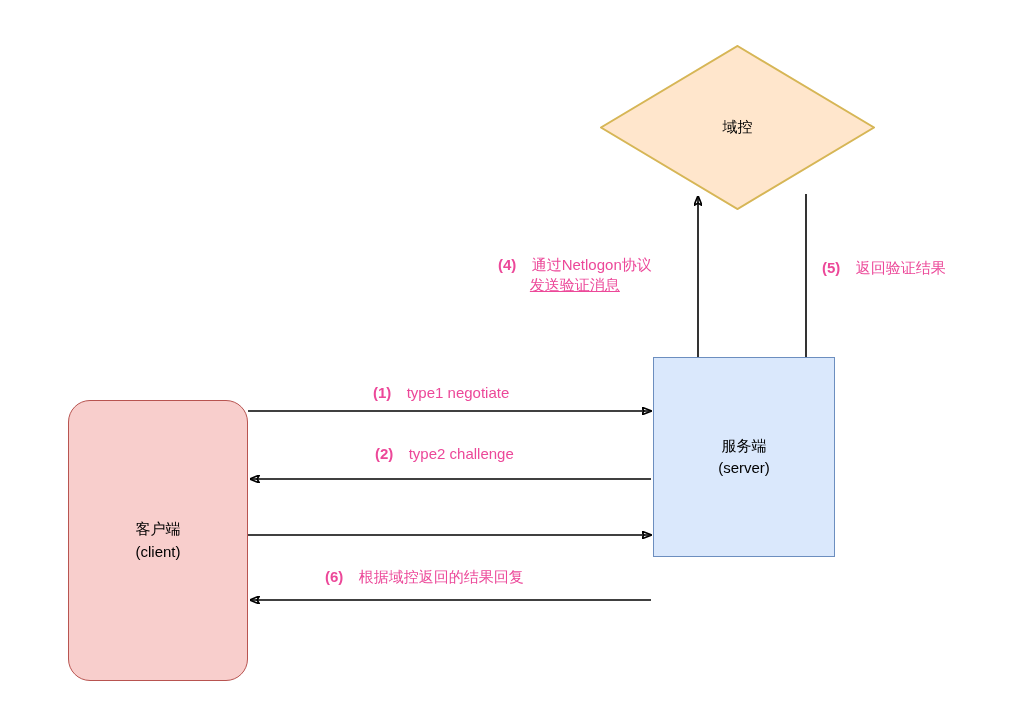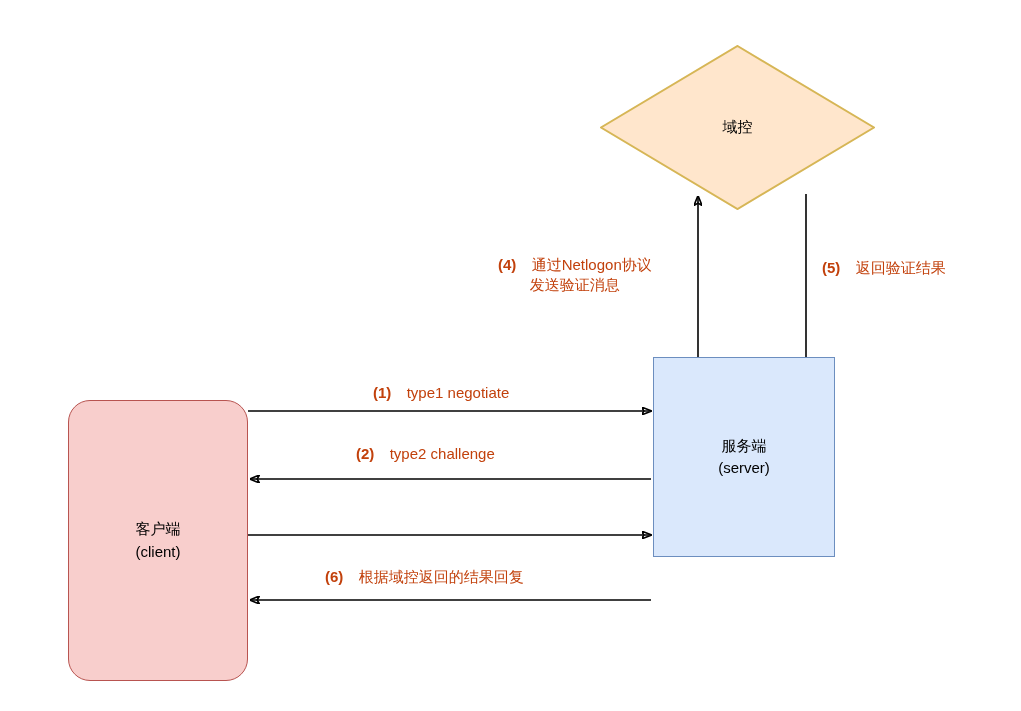--- a/index.html
+++ b/index.html
@@ -76,33 +76,33 @@
   }
   #dc-node .dc-label {
     position: relative;
     z-index: 2;
   }
   .node-line { white-space: nowrap; }
 
   
   .edge-label {
     position: absolute;
-    color: #c2410c;
+    color: #ec4899;
     font-size: 15px;
     line-height: 1.35;
     white-space: nowrap;
     z-index: 4;
   }
   .edge-label .idx {
     font-weight: bold;
   }
   .edge-label.centered {
     text-align: center;
   }
-  .edge-label .l2 { display: block; }
+  .edge-label .l2 { display: block; text-decoration: underline; }
 
   svg#edges {
     position: absolute;
     left: 0;
     top: 0;
     width: 1021px;
     height: 711px;
     z-index: 2;
   }
   svg#edges line, svg#edges path {
@@ -153,21 +153,21 @@
     <div class="node-line">服务端</div>
     <div class="node-line">(server)</div>
   </div>
 
   <div class="edge-label" style="left:373px; top:383px;">
     <span class="idx">(1)</span>
     <span style="display:inline-block;width:7px;"></span>
     <span>type1 negotiate</span>
   </div>
 
-  <div class="edge-label" style="left:356px; top:444px;text-align:center;">
+  <div class="edge-label" style="left:375px; top:444px;text-align:center;">
     <span class="idx">(2)</span>
     <span style="display:inline-block;width:7px;"></span>
     <span>type2 challenge</span>
   </div>
 
 
   <div class="edge-label centered" style="left:498px; top:255px;">
     <span class="idx">(4)</span>
     <span style="display:inline-block;width:7px;"></span>
     <span>通过Netlogon协议</span>

